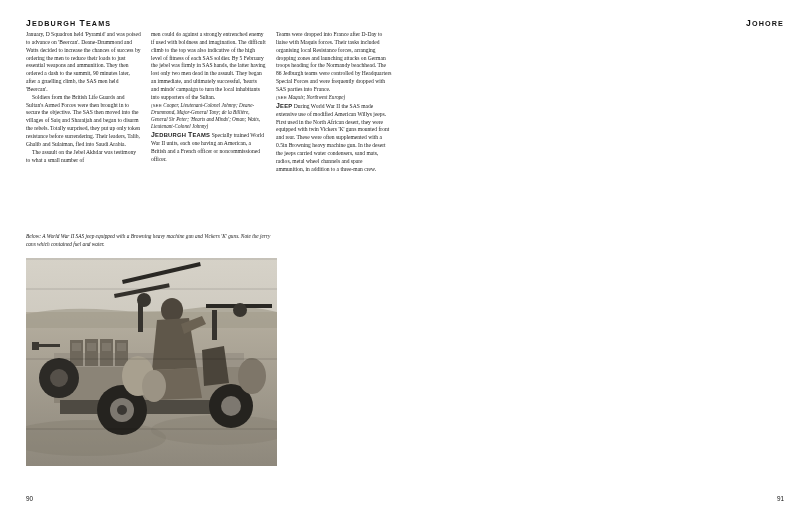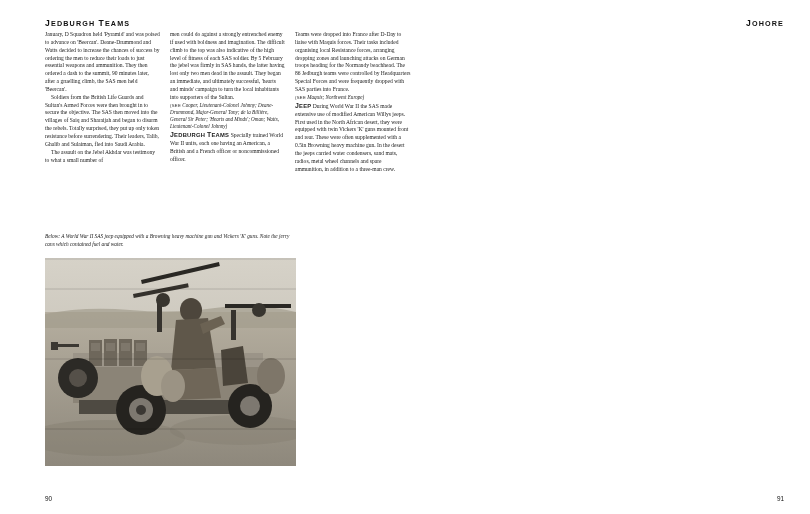--- a/index.html
+++ b/index.html
@@ -11,21 +11,20 @@
     width: 810px; height: 514px;
     font-family: "Liberation Serif", "DejaVu Serif", serif;
     color: #1a1a1a;
     overflow: hidden;
   }
   .spread {
     position: relative;
     width: 810px; height: 514px;
     display: flex;
     background: #ffffff;
-    padding-left: 19px;
   }
   .page {
     position: relative;
     width: 405px; height: 514px;
     background: #ffffff;
   }
   .page-left  { padding: 18px 22px 14px 26px; }
   .page-right { padding: 18px 26px 14px 22px; }
 
   

